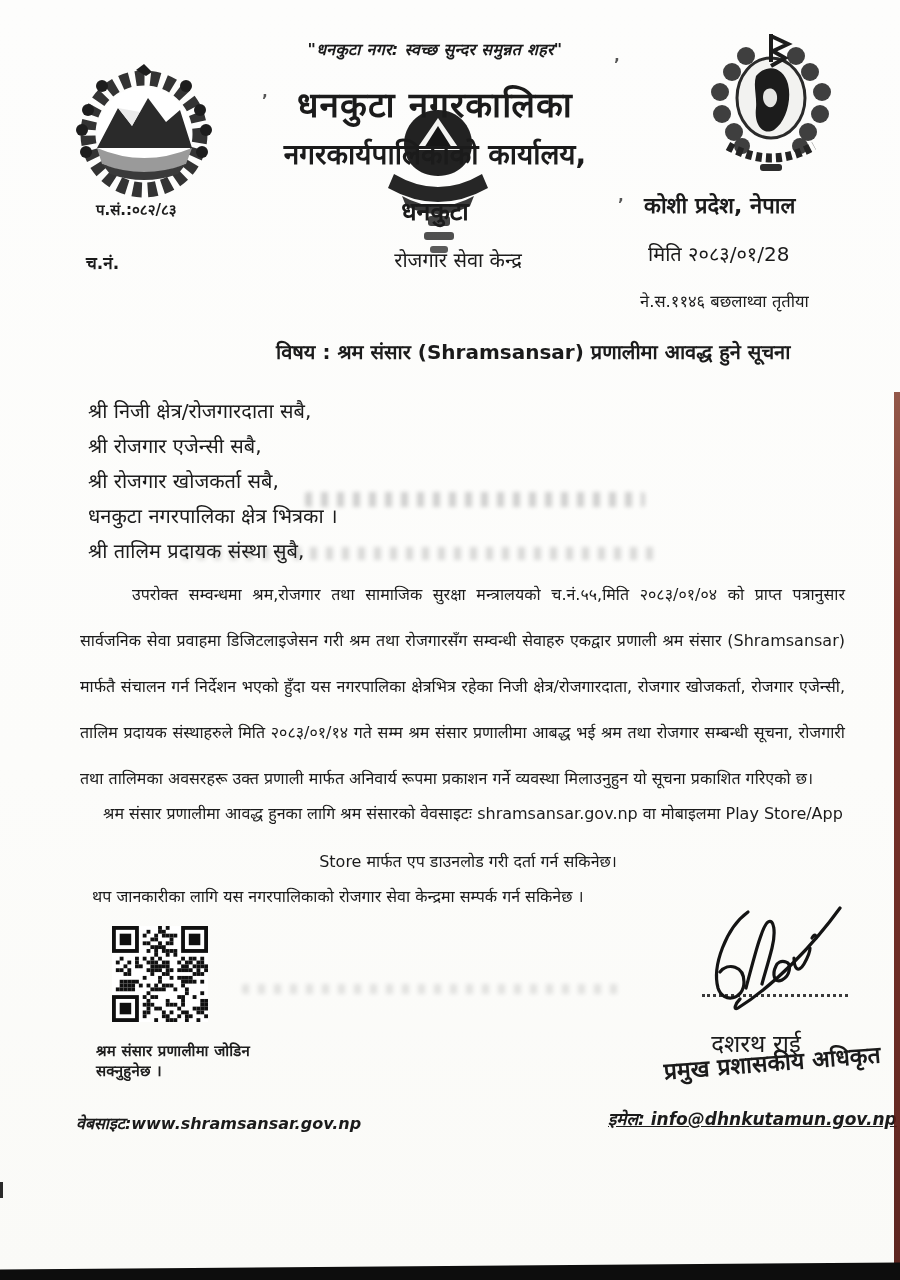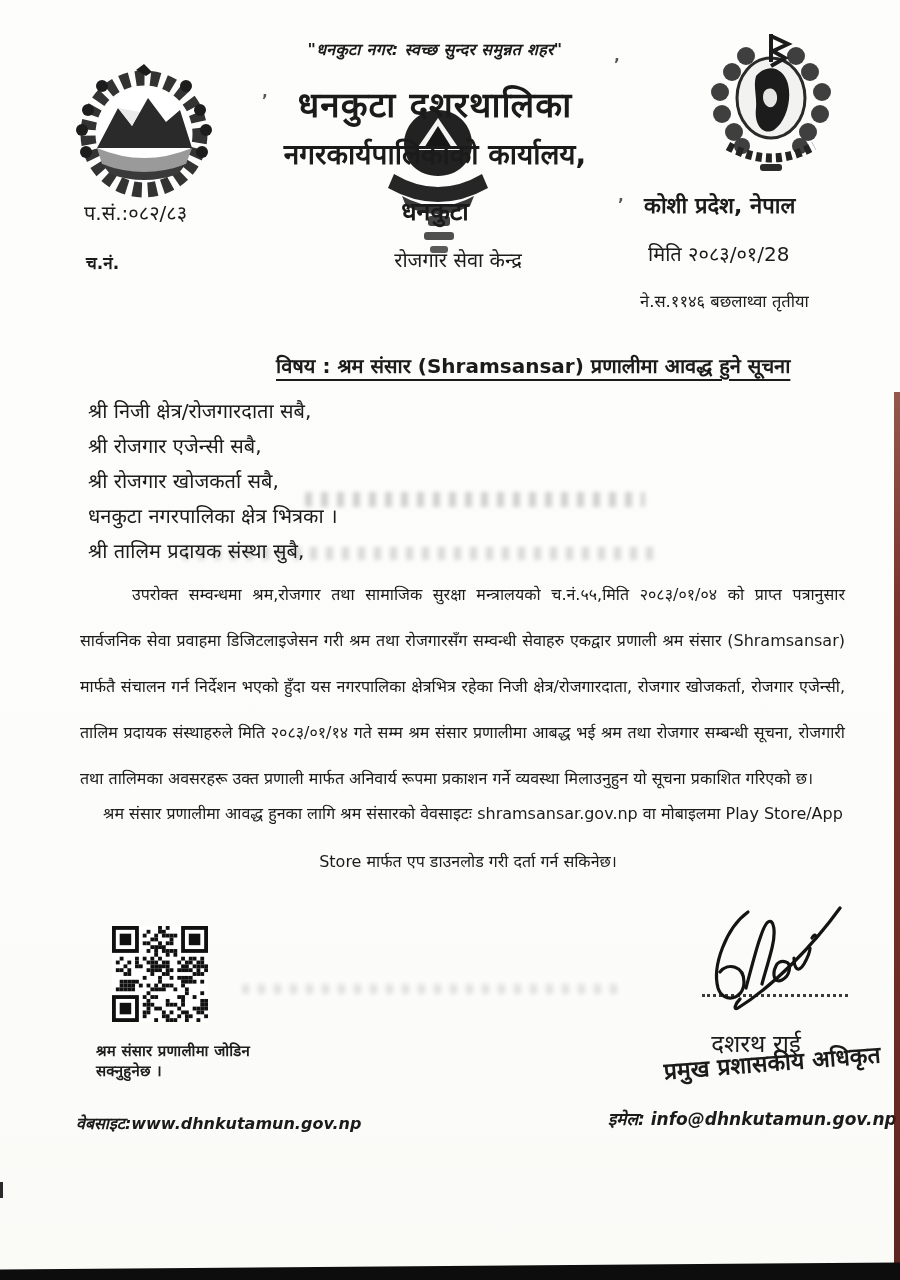--- a/index.html
+++ b/index.html
@@ -8,41 +8,41 @@
     background:linear-gradient(180deg,#fdfdfc 0%,#fcfcfa 60%,#fafaf7 100%);
     font-family:"DejaVu Sans",sans-serif;color:#1b1b1b;overflow:hidden;
   }
   .abs{position:absolute;}
   .ctr{text-align:center;}
   .slogan{left:250px;top:38px;width:370px;font-size:16px;font-weight:bold;font-style:italic;letter-spacing:.3px;}
   .muni-title{left:230px;top:80px;width:410px;font-size:35px;font-weight:bold;letter-spacing:1px;z-index:3;}
   .office-title{left:230px;top:134px;width:410px;font-size:28px;font-weight:bold;z-index:3;}
   .city-title{left:230px;top:193px;width:410px;font-size:25px;font-weight:bold;z-index:3;}
   .emp-center{left:268px;top:246px;width:380px;font-size:20px;z-index:3;}
-  .ref-no{left:84px;top:199px;font-size:20px;font-weight:normal;}
+  .ref-no{left:96px;top:199px;font-size:15px;font-weight:bold;}
   .chalani{left:86px;top:251px;font-size:17px;font-weight:bold;}
   .province{left:644px;top:189px;font-size:22px;font-weight:600;}
   .miti{left:648px;top:240px;font-size:20px;}
   .sambat{left:640px;top:289px;font-size:16.5px;}
-  .subject{left:276px;top:352px;font-size:20px;font-weight:bold;
-    text-decoration:underline;text-underline-offset:6px;text-decoration-thickness:2px;}
+  .subject{left:276px;top:338px;font-size:20px;font-weight:bold;
+    text-underline-offset:6px;text-decoration-thickness:2px;}
   .addressees{left:88px;top:394px;font-size:20px;line-height:35px;}
   .para{font-size:16px;line-height:46px;text-align:justify;}
   .para1{left:80px;top:572px;width:765px;text-indent:52px;}
   .para2{left:84px;top:790px;width:768px;line-height:48px;text-align:center;text-indent:10px;}
   .para3{left:92px;top:874px;width:740px;text-align:left;}
   .qr-box{left:112px;top:926px;width:96px;height:96px;}
   .qr-caption{left:96px;top:1040px;width:200px;font-size:15px;font-weight:bold;color:#1d1d1d;letter-spacing:.2px;}
   .sig-svg{left:688px;top:892px;width:170px;height:130px;z-index:5;}
   .sig-line{left:702px;top:994px;width:146px;border-bottom:3px dotted #3a3a3a;height:0;}
   .sig-name{left:696px;top:1026px;width:120px;font-size:24px;text-align:center;}
   .sig-title{left:652px;top:1046px;width:240px;font-size:23px;font-weight:bold;text-align:center;
     transform:rotate(-4.5deg);transform-origin:center;}
   .footer-web{left:76px;top:1112px;font-size:16px;font-weight:bold;font-style:italic;}
-  .footer-mail{left:608px;top:1107px;font-size:17px;font-weight:bold;font-style:italic;}
+  .footer-mail{left:608px;top:1107px;font-size:17px;font-weight:bold;font-style:italic;text-decoration:underline;}
   .bottom-edge{left:-6px;top:1266px;width:912px;height:22px;background:#0d0d0d;transform:rotate(-0.45deg);}
   .right-edge{right:0;top:392px;width:6px;height:888px;
     background:linear-gradient(180deg,#8a4a3a 0%,#6e2018 25%,#5f1a12 70%,#4e130d 100%);opacity:.92;}
   .left-nick{left:0;top:1182px;width:3px;height:16px;background:#2a2a2a;}
   .smudge{background:repeating-linear-gradient(90deg,rgba(40,40,40,.55) 0 7px,transparent 7px 16px);
     filter:blur(2.2px);opacity:.38;border-radius:3px;}
   .smudge1{left:305px;top:492px;width:340px;height:15px;}
   .smudge2{left:182px;top:547px;width:480px;height:13px;opacity:.3;}
   .smudge3{left:242px;top:984px;width:380px;height:10px;opacity:.22;}
   .speck{color:#555;font-size:15px;font-weight:bold;}
@@ -70,21 +70,21 @@
         <circle cx="16" cy="70" r="6"></circle>
         <circle cx="20" cy="92" r="6"></circle>
       <circle cx="134" cy="50" r="6"></circle>
         <circle cx="140" cy="70" r="6"></circle>
         <circle cx="136" cy="92" r="6"></circle>
       <circle cx="36" cy="26" r="6"></circle>
         <circle cx="120" cy="26" r="6"></circle>
     </g>
   </svg>
 
-  <div class="abs muni-title ctr">धनकुटा दशरथालिका</div>
+  <div class="abs muni-title ctr">धनकुटा नगरकालिका</div>
   <div class="abs office-title ctr">नगरकार्यपालिकाको कार्यालय,</div>
 
   <svg class="abs stamp-center" viewBox="0 0 132 158">
     <g fill="#161616">
       <path d="M66,6 C86,6 100,22 100,40 C100,58 86,72 66,72 C46,72 32,58 32,40 C32,22 46,6 66,6 Z" opacity=".95"></path>
       <path d="M66,14 L88,46 L44,46 Z" fill="#f4f4f2"></path>
       <path d="M66,22 L80,44 L52,44 Z" fill="#161616"></path>
       <path d="M22,70 Q66,96 110,70 L116,84 Q66,112 16,84 Z" opacity=".93"></path>
       <path d="M30,92 Q66,112 102,92 L98,102 Q66,118 34,102 Z" opacity=".85"></path>
       <rect x="56" y="112" width="22" height="10" rx="3" opacity=".8"></rect>
@@ -135,20 +135,21 @@
     <div>धनकुटा नगरपालिका क्षेत्र भित्रका ।</div>
     <div>श्री तालिम प्रदायक संस्था सुबै,</div>
   </div>
 
   <div class="abs smudge smudge1"></div>
   <div class="abs smudge smudge2"></div>
   <div class="abs smudge smudge3"></div>
 
   <div class="abs para para1">उपरोक्त सम्वन्धमा श्रम,रोजगार तथा सामाजिक सुरक्षा मन्त्रालयको च.नं.५५,मिति २०८३/०१/०४ को प्राप्त पत्रानुसार सार्वजनिक सेवा प्रवाहमा डिजिटलाइजेसन गरी श्रम तथा रोजगारसँग सम्वन्धी सेवाहरु एकद्वार प्रणाली श्रम संसार (Shramsansar) मार्फतै संचालन गर्न निर्देशन भएको हुँदा यस नगरपालिका क्षेत्रभित्र रहेका निजी क्षेत्र/रोजगारदाता, रोजगार खोजकर्ता, रोजगार एजेन्सी, तालिम प्रदायक संस्थाहरुले मिति २०८३/०१/१४ गते सम्म श्रम संसार प्रणालीमा आबद्ध भई श्रम तथा रोजगार सम्बन्धी सूचना, रोजगारी तथा तालिमका अवसरहरू उक्त प्रणाली मार्फत अनिवार्य रूपमा प्रकाशन गर्ने व्यवस्था मिलाउनुहुन यो सूचना प्रकाशित गरिएको छ।</div>
   <div class="abs para para2">श्रम संसार प्रणालीमा आवद्ध हुनका लागि श्रम संसारको वेवसाइटः shramsansar.gov.np वा मोबाइलमा Play Store/App Store मार्फत एप डाउनलोड गरी दर्ता गर्न सकिनेछ।</div>
+  <div class="abs para para3">थप जानकारीका लागि यस नगरपालिकाको रोजगार सेवा केन्द्रमा सम्पर्क गर्न सकिनेछ ।</div>
 
   <svg id="qr-svg" class="abs qr-box" viewBox="0 0 100 100">
       <rect x="0" y="0" width="100" height="100" fill="#ffffff"></rect>
       <rect x="48" y="0" width="4" height="4" fill="#101010"></rect>
       <rect x="56" y="0" width="4" height="4" fill="#101010"></rect>
       <rect x="36" y="4" width="4" height="4" fill="#101010"></rect>
       <rect x="48" y="4" width="4" height="4" fill="#101010"></rect>
       <rect x="52" y="4" width="4" height="4" fill="#101010"></rect>
       <rect x="32" y="8" width="4" height="4" fill="#101010"></rect>
       <rect x="44" y="8" width="4" height="4" fill="#101010"></rect>
@@ -347,21 +348,21 @@
       <path d="M88,74 C84,82 86,92 94,88 C102,84 104,72 98,70 C93,68 89,71 88,74"></path>
       <path d="M106,66 C106,76 110,82 116,72 C120,65 122,60 122,56"></path>
       <path d="M124,46 C126,42 128,42 128,46"></path>
       <path d="M152,16 C126,52 88,92 50,116 C45,119 47,112 52,107"></path>
     </g>
   </svg>
   <div class="abs sig-line"></div>
   <div class="abs sig-name">दशरथ राई</div>
   <div class="abs sig-title">प्रमुख प्रशासकीय अधिकृत</div>
 
-  <div class="abs footer-web">वेबसाइट:www.dhnkutamun.gov.np</div>
+  <div class="abs footer-web">वेबसाइट:www.shramsansar.gov.np</div>
   <div class="abs footer-mail">इमेल: info@dhnkutamun.gov.np</div>
 
   <div class="abs speck" style="left:614px;top:56px;">’</div>
   <div class="abs speck" style="left:618px;top:196px;">’</div>
   <div class="abs speck" style="left:262px;top:92px;">’</div>
   <div class="abs left-nick"></div>
   <div class="abs right-edge"></div>
   <div class="abs bottom-edge"></div>
 
 </div>

